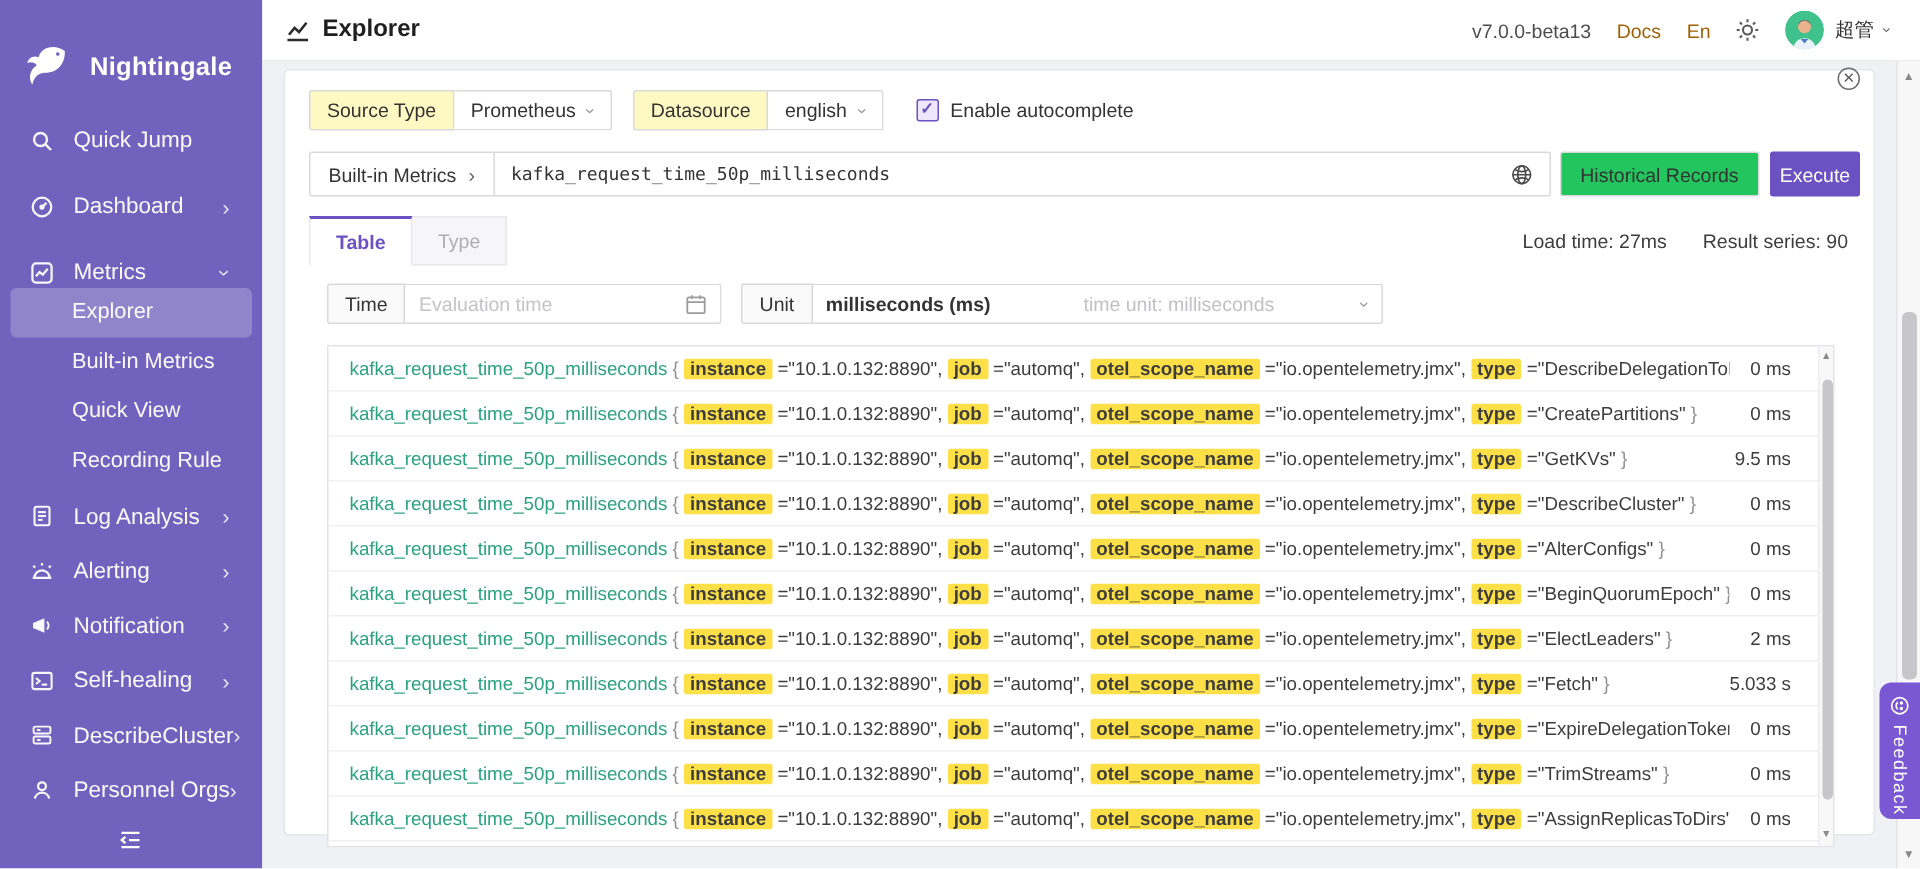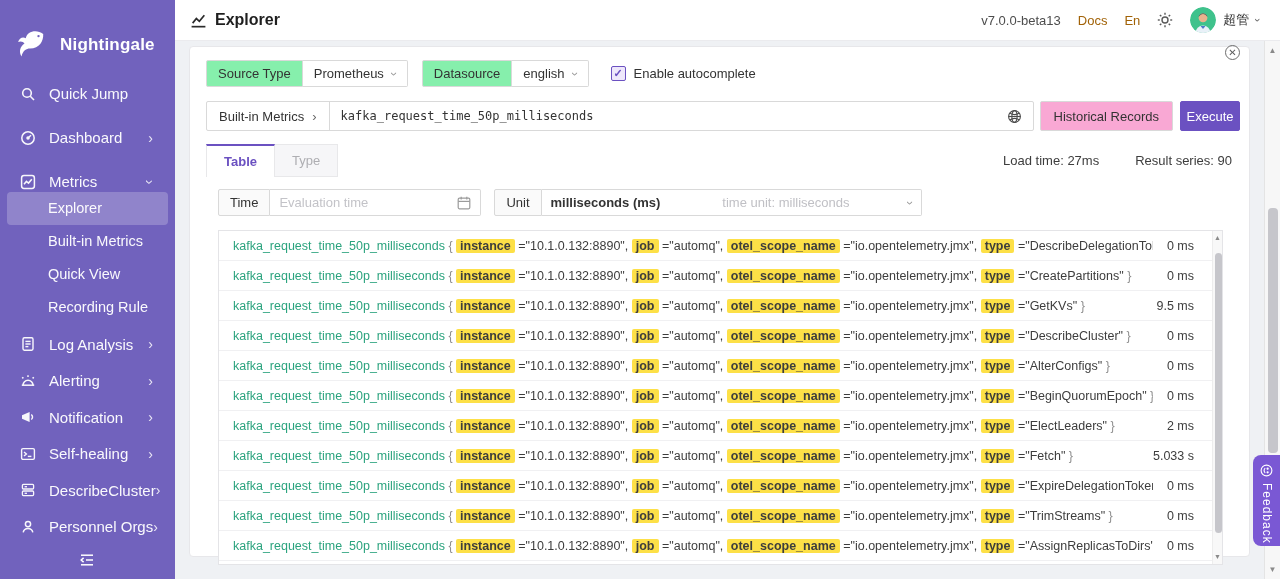--- a/index.html
+++ b/index.html
@@ -44,45 +44,45 @@
   .uchev { font-size:11px; color:#666; display:inline-block; transform:rotate(90deg); }
 
   
   .content { position:absolute; left:0; top:41px; right:16px; bottom:0; background:#eff1f4; }
   .panel-close { position:absolute; top:4px; right:24px; width:15px; height:15px; border:1px solid #6e6e6e; border-radius:50%; color:#5c5c5c; font-size:10px; line-height:13px; text-align:center; background:transparent; cursor:pointer; z-index:3; }
   .card { position:absolute; left:14px; right:14px; top:5px; height:511px; background:#fff; border:1px solid #e7e7ea; border-radius:4px; padding:13px 9px 0 16px; }
 
   
   .ctl-row { display:flex; align-items:center; height:27px; }
   .igroup { display:flex; align-items:stretch; height:27px; }
-  .iaddon { display:flex; align-items:center; padding:0 11px; border:1px solid #d9d9d9; background:#86efac; font-size:13px; color:#333; border-radius:2px 0 0 2px; white-space:nowrap; }
+  .iaddon { display:flex; align-items:center; padding:0 11px; border:1px solid #d9d9d9; background:#fef9c3; font-size:13px; color:#333; border-radius:2px 0 0 2px; white-space:nowrap; }
   .iselect { display:flex; align-items:center; gap:8px; padding:0 11px; border:1px solid #d9d9d9; border-left:none; background:#fff; font-size:13px; color:#333; border-radius:0 2px 2px 0; white-space:nowrap; cursor:pointer; }
   .chev-sm { font-size:12px; color:#9a9a9a; display:inline-block; transform:rotate(90deg); line-height:1; }
   .cb-wrap { display:flex; align-items:center; gap:8px; margin-left:22px; cursor:pointer; }
   .cbox { width:15px; height:15px; border:1px solid #6b51c1; background:#eee7fb; border-radius:2px; color:#6b51c1; font-size:11px; font-weight:bold; line-height:13px; text-align:center; }
   .cb-label { font-size:13px; color:#333; }
 
   
   .query-row { display:flex; align-items:stretch; margin-top:14px; height:30px; }
   .q-input-wrap { display:flex; flex:1; border:1px solid #d9d9d9; border-radius:2px; background:#fff; }
   .q-addon { display:flex; align-items:center; gap:8px; padding:0 12px; border-right:1px solid #d9d9d9; font-size:13px; color:#333; white-space:nowrap; cursor:pointer; }
   .q-addon .nchev { color:#666; font-size:13px; }
   .q-value { flex:1; border:none; outline:none; padding:0 10px 0 11px; font-family:"DejaVu Sans Mono", monospace; font-size:12px; color:#333; background:transparent; }
   .q-globe { display:flex; align-items:center; padding:0 11px 0 4px; color:#4c4c4c; cursor:pointer; }
   .q-globe svg { width:15px; height:15px; }
   .btn { display:flex; align-items:center; justify-content:center; border-radius:2px; font-size:13px; cursor:pointer; white-space:nowrap; }
-  .btn-default { margin-left:6px; padding:0 13px; border:1px solid #d9d9d9; background:#f9a8d4; color:#333; }
+  .btn-default { margin-left:6px; padding:0 13px; border:1px solid #d9d9d9; background:#22c55e; color:#333; }
   .btn-primary { margin-left:7px; width:60px; border:1px solid #6b51c1; background:#6b51c1; color:#fff; }
 
   
   .tabs-row { display:flex; align-items:flex-end; margin-top:13px; height:33px; }
   .tab { height:33px; display:flex; align-items:center; justify-content:center; padding:0 17px; font-size:13px; border:1px solid #e8e8ea; cursor:pointer; }
   .tab.active { background:#fff; color:#6b51c1; border-top:2px solid #6b51c1; border-bottom:none; font-weight:bold; }
   .tab.inactive { background:#f6f6f8; color:#aeaeb2; border-left:none; }
-  .stats { margin-left:auto; display:flex; gap:36px; font-size:13px; color:#3d3d3d; padding-right:8px; align-self:center; }
+  .stats { margin-left:auto; display:flex; gap:24px; font-size:13px; color:#3d3d3d; padding-right:8px; align-self:center; }
 
   
   .tabpane { padding-left:12px; }
   .filter-row { display:flex; align-items:stretch; margin-top:12px; height:28px; }
   .f-label { display:flex; align-items:center; padding:0 11px; border:1px solid #d9d9d9; background:#fafafa; font-size:13px; color:#333; border-radius:2px 0 0 2px; }
   .f-field { display:flex; align-items:center; border:1px solid #d9d9d9; border-left:none; background:#fff; border-radius:0 2px 2px 0; padding:0 9px;gap:48px; }
   .time-input { width:130px; border:none; outline:none; font-size:13px; color:#333; }
   .time-input::placeholder { color:#c3c3c8; }
   .cal-icon { color:#9b9b9b; width:14px; height:14px; cursor:pointer; }
   .cal-icon svg { width:14px; height:14px; display:block; }

